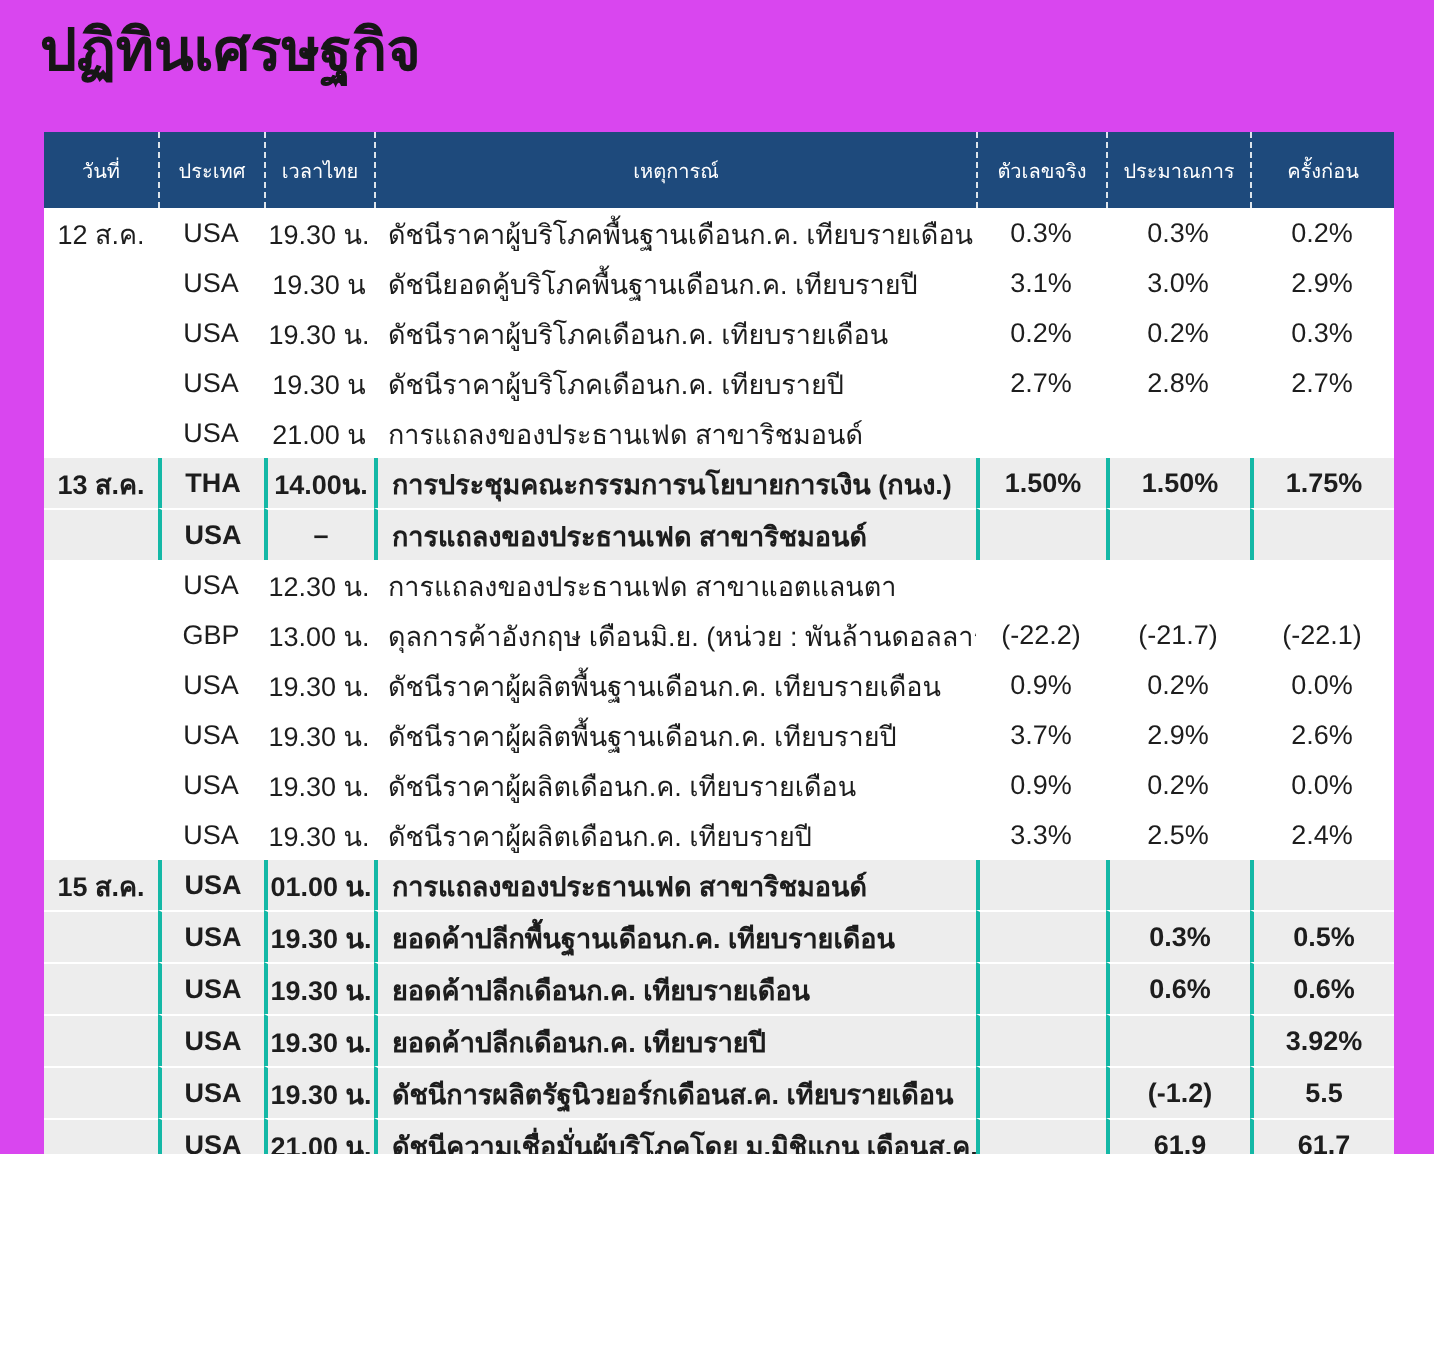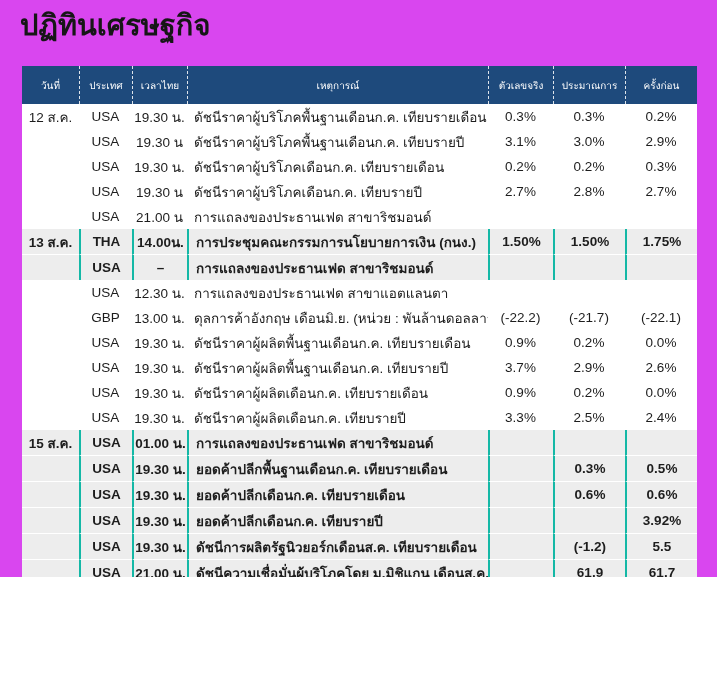--- a/index.html
+++ b/index.html
@@ -126,21 +126,21 @@
           <td class="col-time">19.30 น.</td>
           <td class="col-event">ดัชนีราคาผู้บริโภคพื้นฐานเดือนก.ค. เทียบรายเดือน</td>
           <td class="col-actual">0.3%</td>
           <td class="col-forecast">0.3%</td>
           <td class="col-previous">0.2%</td>
         </tr>
         <tr>
           <td class="col-date"></td>
           <td class="col-country">USA</td>
           <td class="col-time">19.30 น</td>
-          <td class="col-event">ดัชนีราคาผู้บริโภคพื้นฐานเดือนก.ค. เทียบรายปี</td>
+          <td class="col-event">ดัชนียอดคู้บริโภคพื้นฐานเดือนก.ค. เทียบรายปี</td>
           <td class="col-actual">3.1%</td>
           <td class="col-forecast">3.0%</td>
           <td class="col-previous">2.9%</td>
         </tr>
         <tr>
           <td class="col-date"></td>
           <td class="col-country">USA</td>
           <td class="col-time">19.30 น.</td>
           <td class="col-event">ดัชนีราคาผู้บริโภคเดือนก.ค. เทียบรายเดือน</td>
           <td class="col-actual">0.2%</td>

